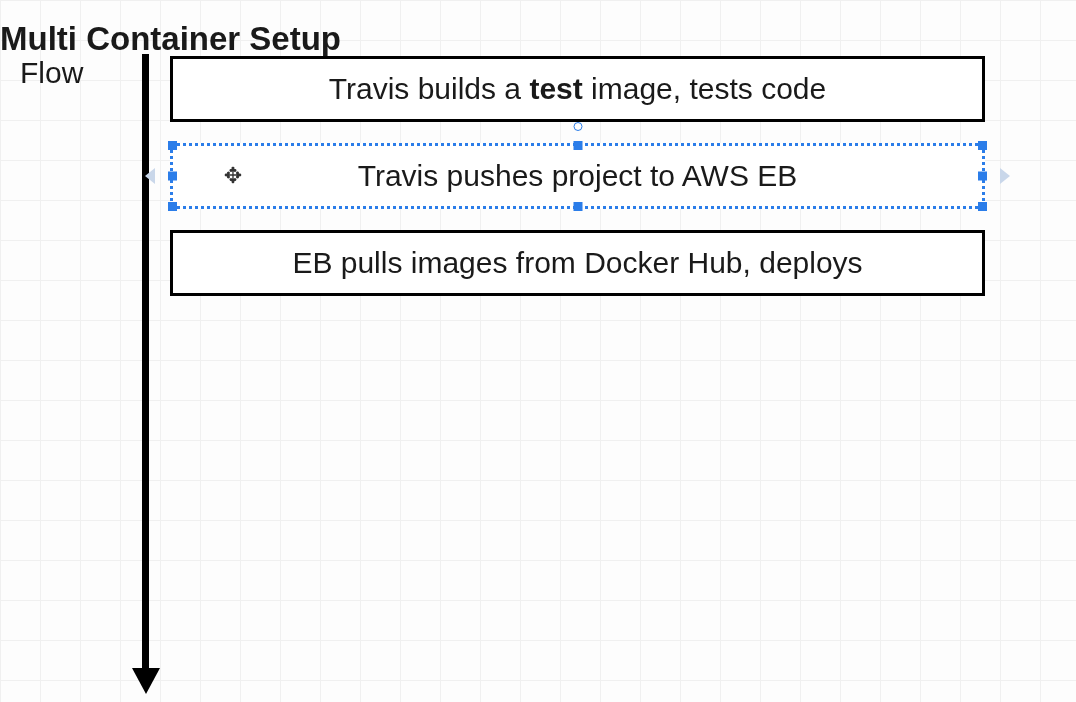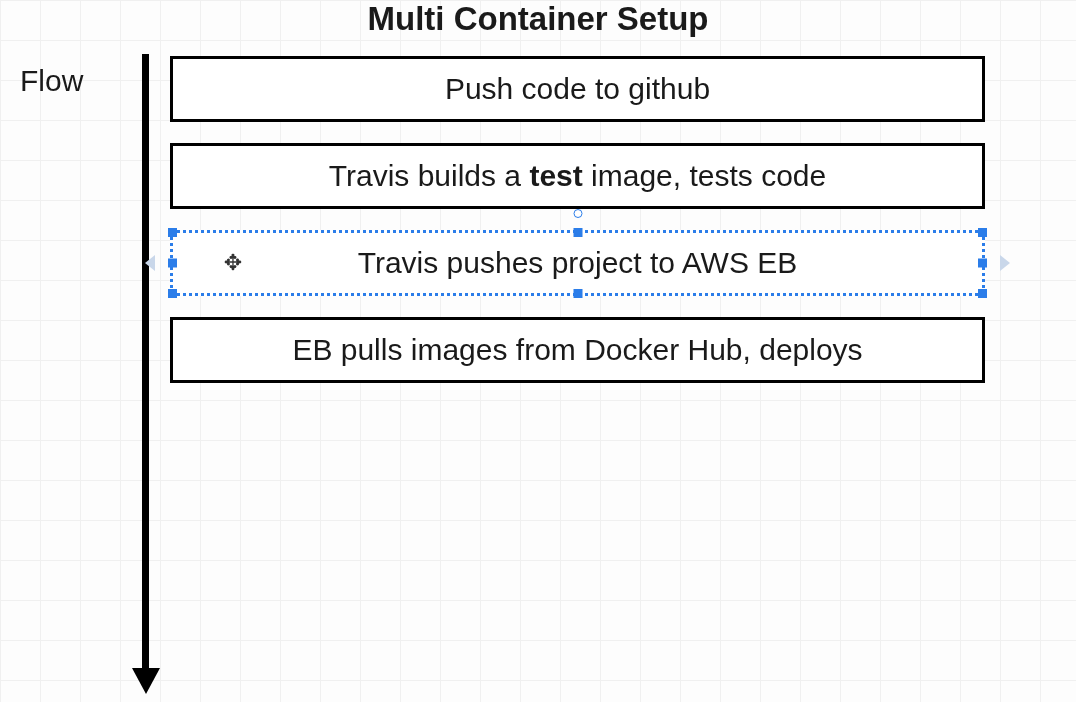--- a/index.html
+++ b/index.html
@@ -11,29 +11,29 @@
         linear-gradient(90deg, #f0f0f0 1px, transparent 1px);
       background-size: 40px 40px;
       width: 1076px;
       height: 702px;
       position: relative;
       color: #1a1a1a;
     }
     .title {
       position: absolute;
       left: 0; right: 0;
-      top: 0;
-      text-align: center;
+      top: 20px;
+      text-align: left;
       font-weight: 700;
       font-size: 33px;
     }
     .flow-label {
       position: absolute;
       left: 20px;
-      top: 64px;
+      top: 56px;
       font-size: 30px;
     }
     .arrow {
       position: absolute;
       left: 142px;
       top: 54px;
       width: 2px;
       height: 626px;
     }
     .arrow .shaft {
@@ -121,23 +121,20 @@
 <div class="title">Multi Container Setup</div>
 <div class="flow-label">Flow</div>
 
 <div class="arrow">
   <div class="shaft"></div>
   <div class="head"></div>
 </div>
 
 <div class="steps">
     <div class="step">
-      <span>Push code to github</span>
-    </div>
-    <div class="step">
       <span>Travis builds a <b>test</b> image, tests code</span>
     </div>
     <div class="step selected">
       <span>Travis pushes project to AWS EB</span>
       <span class="cross-cursor">✥</span>
       <div class="sel-handle" style="left: -5px; top: -5px;"></div>
       <div class="sel-handle" style="left: 50%; top: -5px; transform: translateX(-50%);"></div>
       <div class="sel-handle" style="top: -5px; right: -5px;"></div>
       <div class="sel-handle" style="left: -5px; top: 50%; transform: translateY(-50%);"></div>
       <div class="sel-handle" style="top: 50%; transform: translateY(-50%); right: -5px;"></div>

